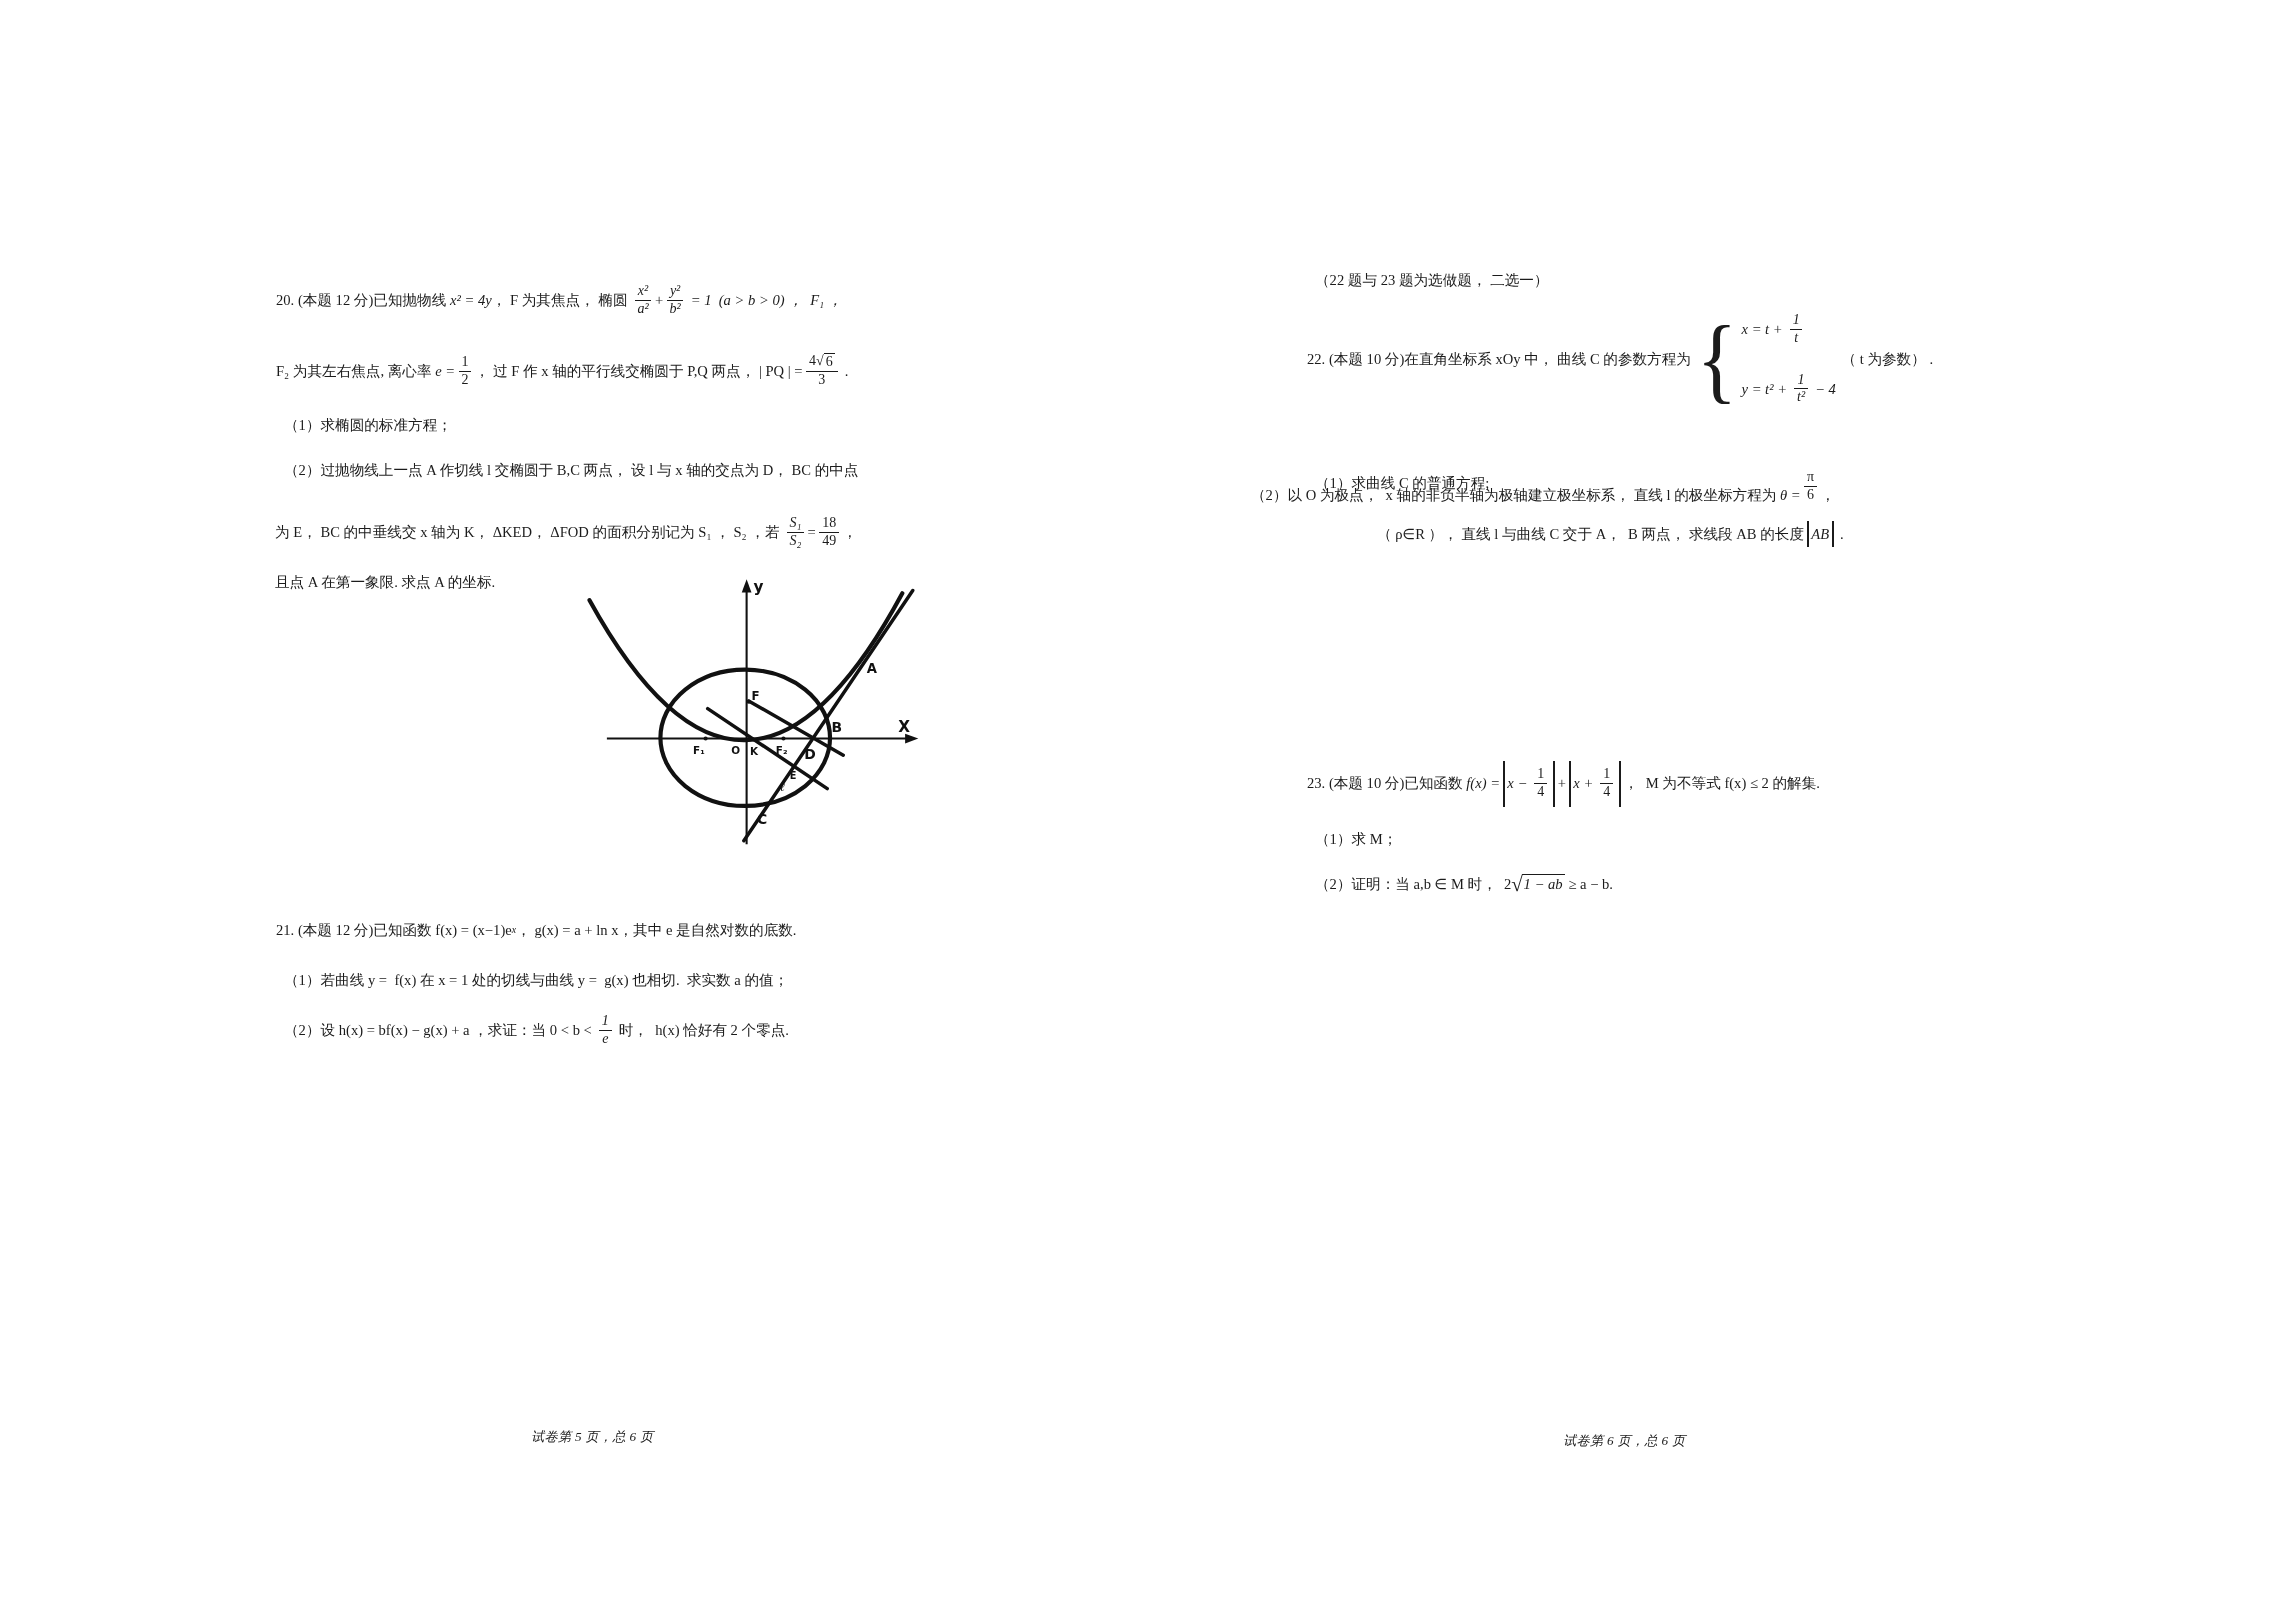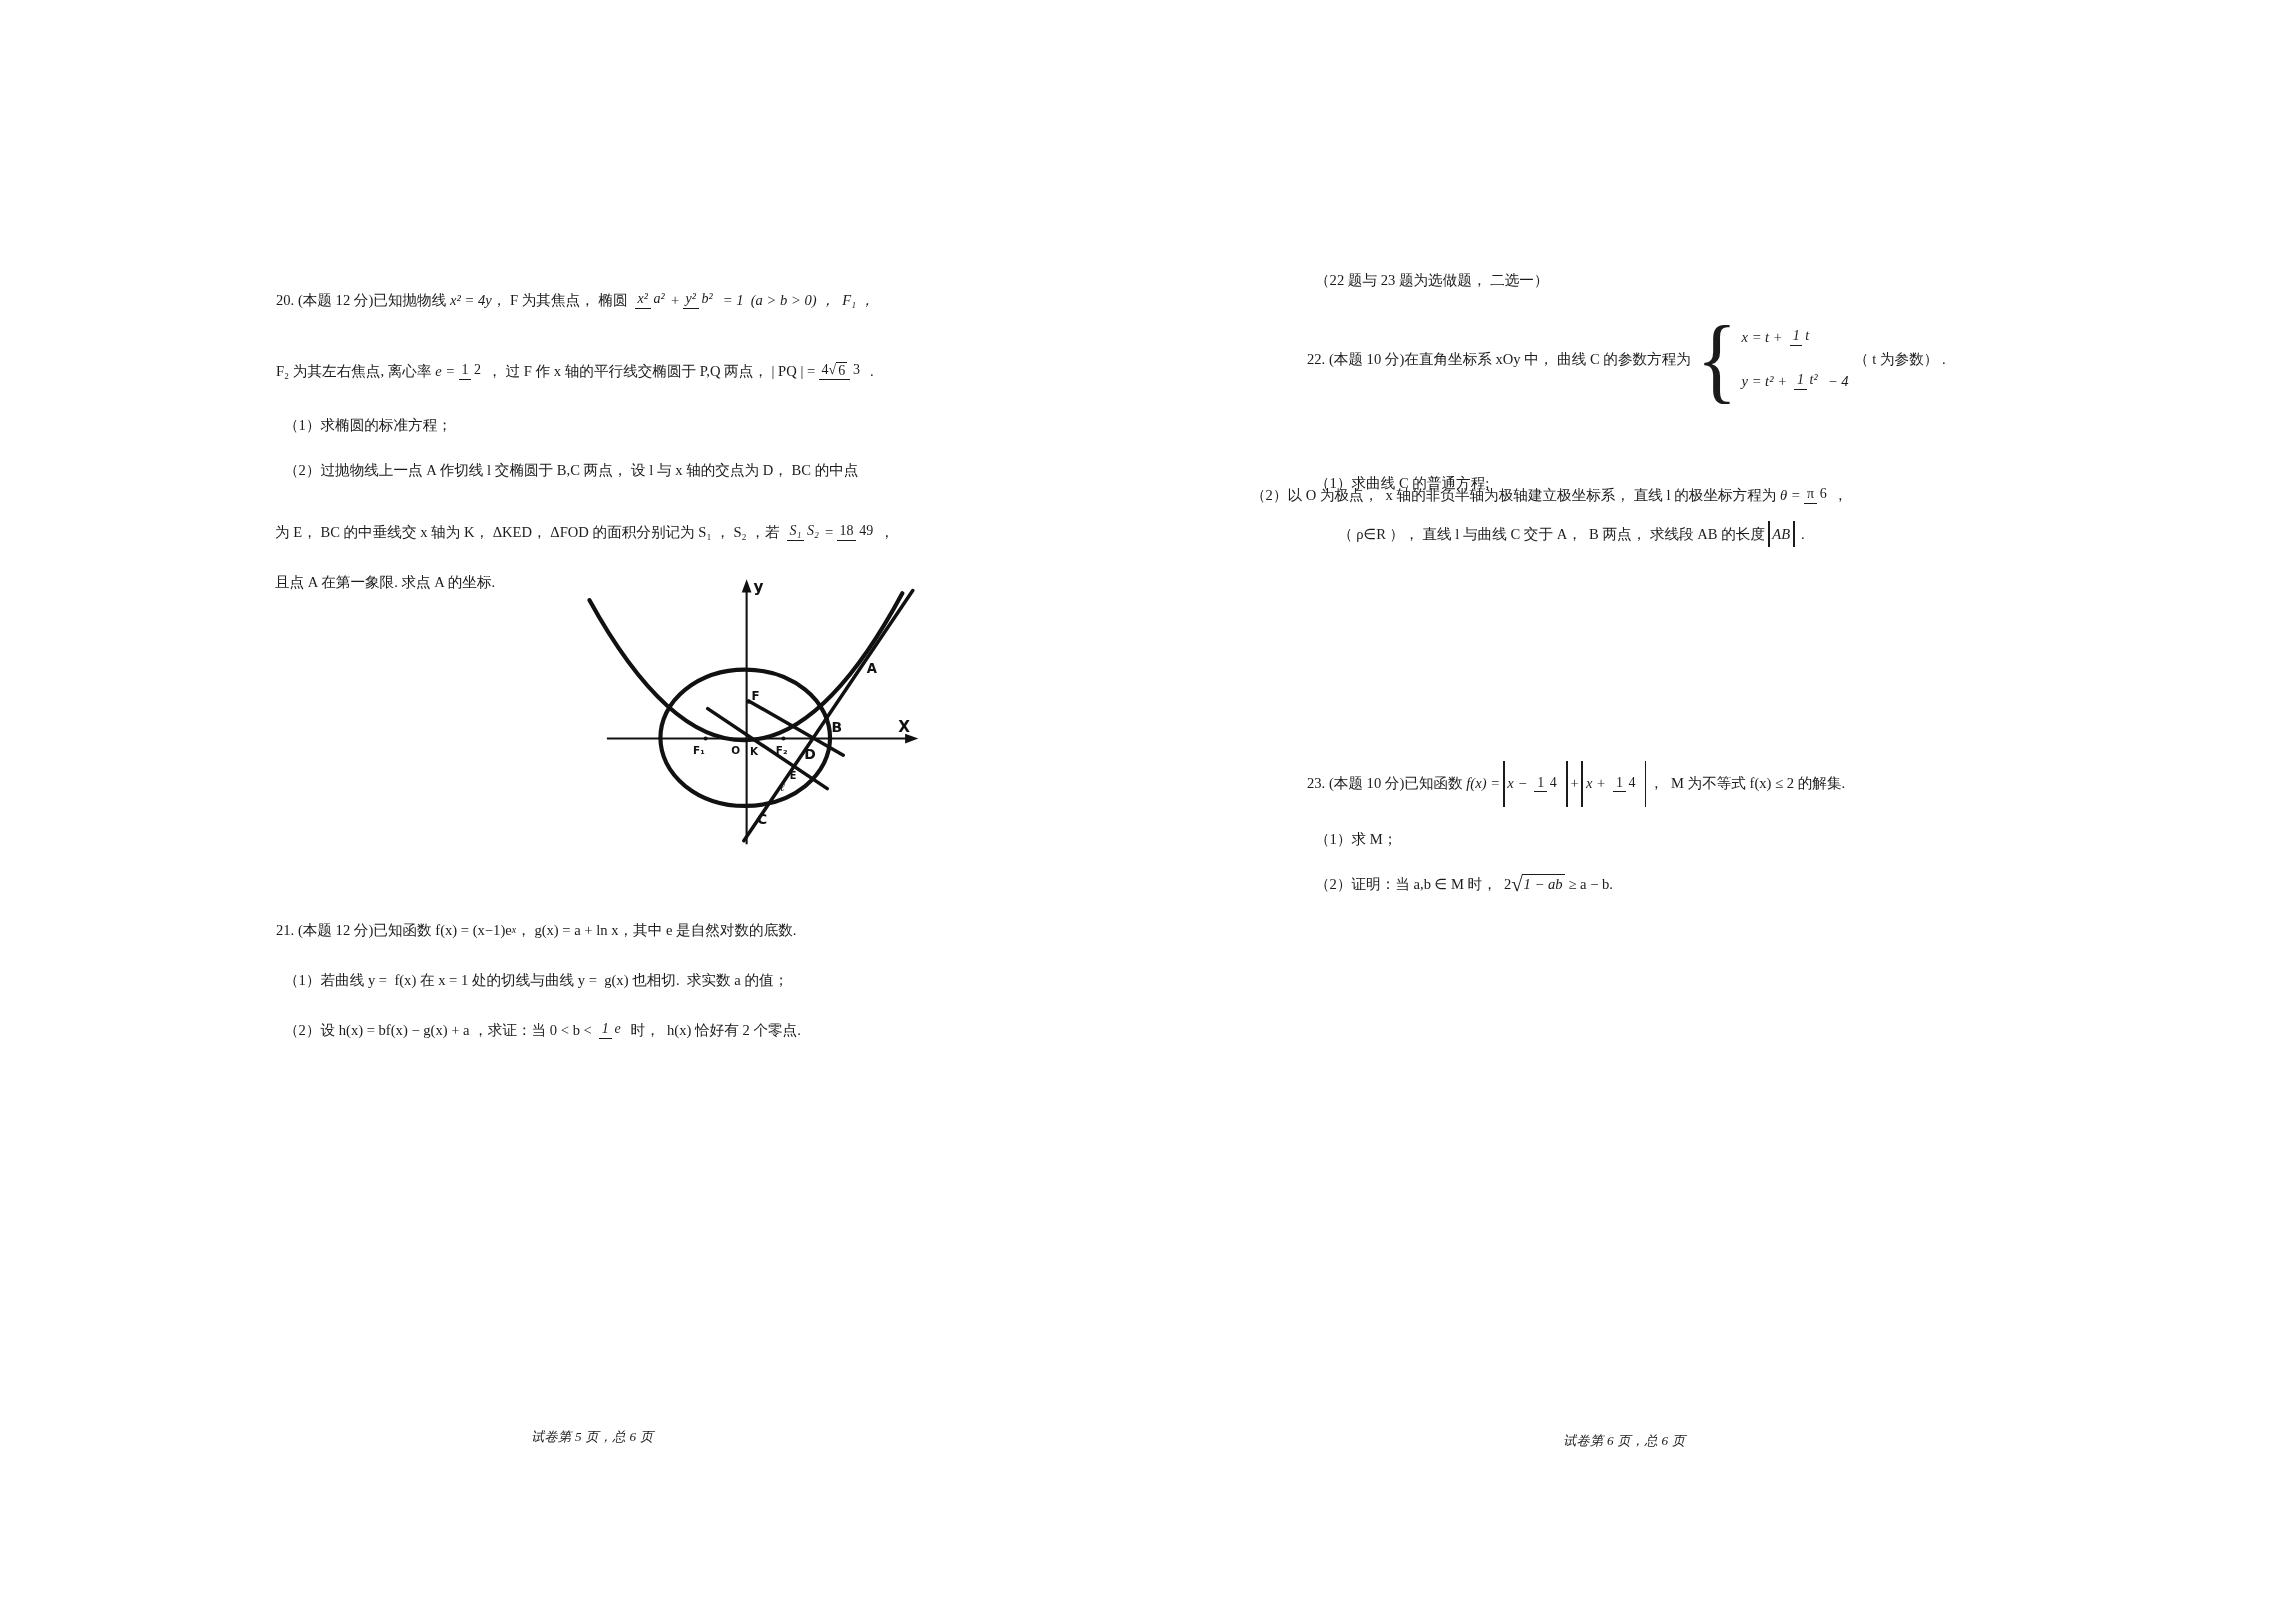--- a/index.html
+++ b/index.html
@@ -8,21 +8,21 @@
     font-family:"Liberation Serif","DejaVu Sans",serif;color:#1b1b1b;
     overflow:hidden;
   }
   .line{
     position:absolute;display:flex;align-items:center;
     white-space:nowrap;font-size:14.6px;line-height:1.25;
   }
   .t{white-space:pre;}
   .i{font-style:italic;}
   .frac{
-    display:inline-flex;flex-direction:row;align-items:stretch;
+    display:inline-flex;flex-direction:column;align-items:stretch;
     text-align:center;margin:0 3.5px;font-size:14px;line-height:1.2;
   }
   .frac .n{display:flex;justify-content:center;border-bottom:1.4px solid #1b1b1b;padding:0 2.8px;}
   .frac .d{display:flex;justify-content:center;padding:0 2.8px;}
   .vbar{display:inline-block;width:1.7px;background:#1b1b1b;height:46px;margin:0 2.8px;}
   .vbar.short{height:26.4px;}
   .absgrp{display:inline-flex;align-items:center;}
   .sys{display:inline-flex;align-items:center;margin:0 5.6px;}
   .brace{
     font-size:85px;font-weight:400;line-height:1;
@@ -194,21 +194,21 @@
 <div class="line" style="left:1251px;top:458px;height:46px;align-items:flex-end;">
   <span class="t">（2）以 O 为极点，  x 轴的非负半轴为极轴建立极坐标系， 直线 l 的极坐标方程为 </span>
     <span class="t i">θ =</span>
   <span class="frac">
       <span class="n">π</span>
       <span class="d">6</span>
     </span>
   <span class="t">，</span>
 </div>
 
-<div class="line" style="left:1338px;top:515px;height:38px;text-align:right;">
+<div class="line" style="left:1377px;top:515px;height:38px;text-align:right;">
   <span class="t">（ ρ∈R ）， 直线 l 与曲线 C 交于 A，  B 两点， 求线段 AB 的长度</span>
   <span class="absgrp">
       <span class="vbar short"></span>
       <span class="t i">AB</span>
       <span class="vbar short"></span>
     </span>
   <span class="t"> .</span>
 </div>
 
 <div class="line" style="left:1307px;top:759px;height:49px;">

